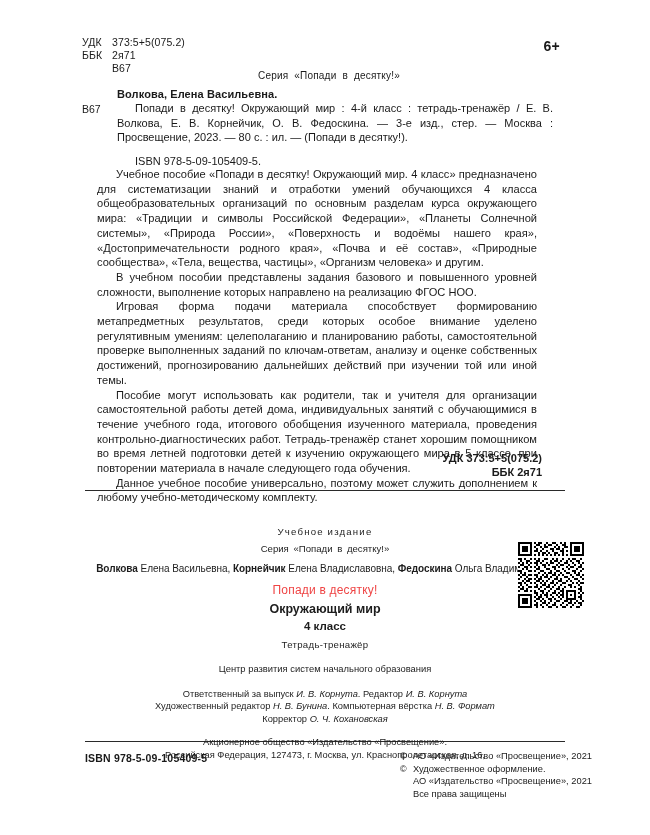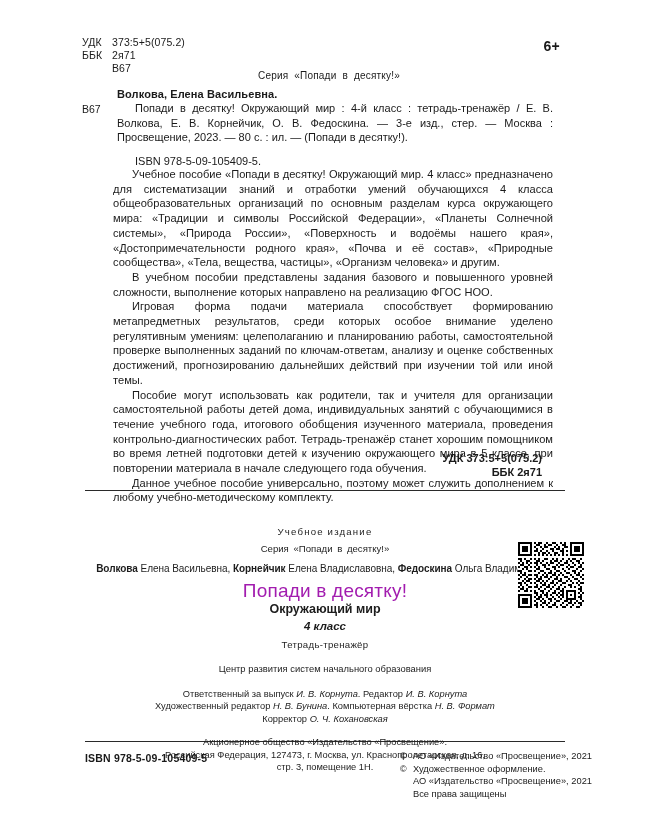--- a/index.html
+++ b/index.html
@@ -87,21 +87,21 @@
     position: absolute;
     left: 117px;
     top: 155px;
     width: 436px;
     font-size: 11px;
     text-indent: 18px;
   }
 
   .annotation {
     position: absolute;
-    left: 113px;
+    left: 97px;
     top: 167px;
     width: 440px;
     font-size: 11.1px;
     line-height: 14.7px;
     text-align: justify;
   }
   .annotation p {
     margin: 0;
     text-indent: 19px;
   }
@@ -141,35 +141,34 @@
   }
   .l-edition { font-size: 9.6px; letter-spacing: 1.2px; }
   .l-series { font-size: 9.6px; margin-top: 4px; word-spacing: 2px; }
   .l-authors {
     font-size: 10px;
     margin-top: 7px;
     letter-spacing: -0.05px;
   }
   .l-authors b { font-weight: bold; }
   .l-title-gray {
-    font-size: 19px;
-    color: #a21caf;
+    font-size: 12px;
+    color: #ef4444;
     margin-top: 9px;
     letter-spacing: 0.2px;
   }
   .l-title-main {
     font-size: 12.5px;
     font-weight: bold;
     margin-top: 6px;
   }
   .l-grade {
     font-size: 11.5px;
     font-weight: bold;
     margin-top: 4px;
-    font-style: italic;
   }
   .l-subtitle {
     font-size: 9.6px;
     margin-top: 5px;
     letter-spacing: 0.3px;
   }
   .l-center {
     font-size: 9.4px;
     margin-top: 11px;
   }
@@ -288,21 +287,20 @@
     <div class="staff">
       <div><span>Ответственный за выпуск </span><i>И. В. Корнута</i><span>. Редактор </span><i>И. В. Корнута</i></div>
       <div><span>Художественный редактор </span><i>Н. В. Бунина</i><span>. Компьютерная вёрстка </span><i>Н. В. Формат</i></div>
       <div><span>Корректор </span><i>О. Ч. Кохановская</i></div>
     </div>
 
 
     <div class="publisher">
       <div>Акционерное общество «Издательство «Просвещение».</div>
       <div>Российская Федерация, 127473, г. Москва, ул. Краснопролетарская, д. 16,</div>
-      <div>стр. 3, помещение 1Н.</div>
     </div>
 
   </div>
 
   <div class="qr">
     <svg width="66" height="66" viewBox="0 0 33 33" shape-rendering="crispEdges" aria-hidden="true">
       <rect width="33" height="33" fill="#ffffff"></rect>
       <g fill="#000000">
 
         <rect x="0" y="0" width="7" height="1"></rect>

